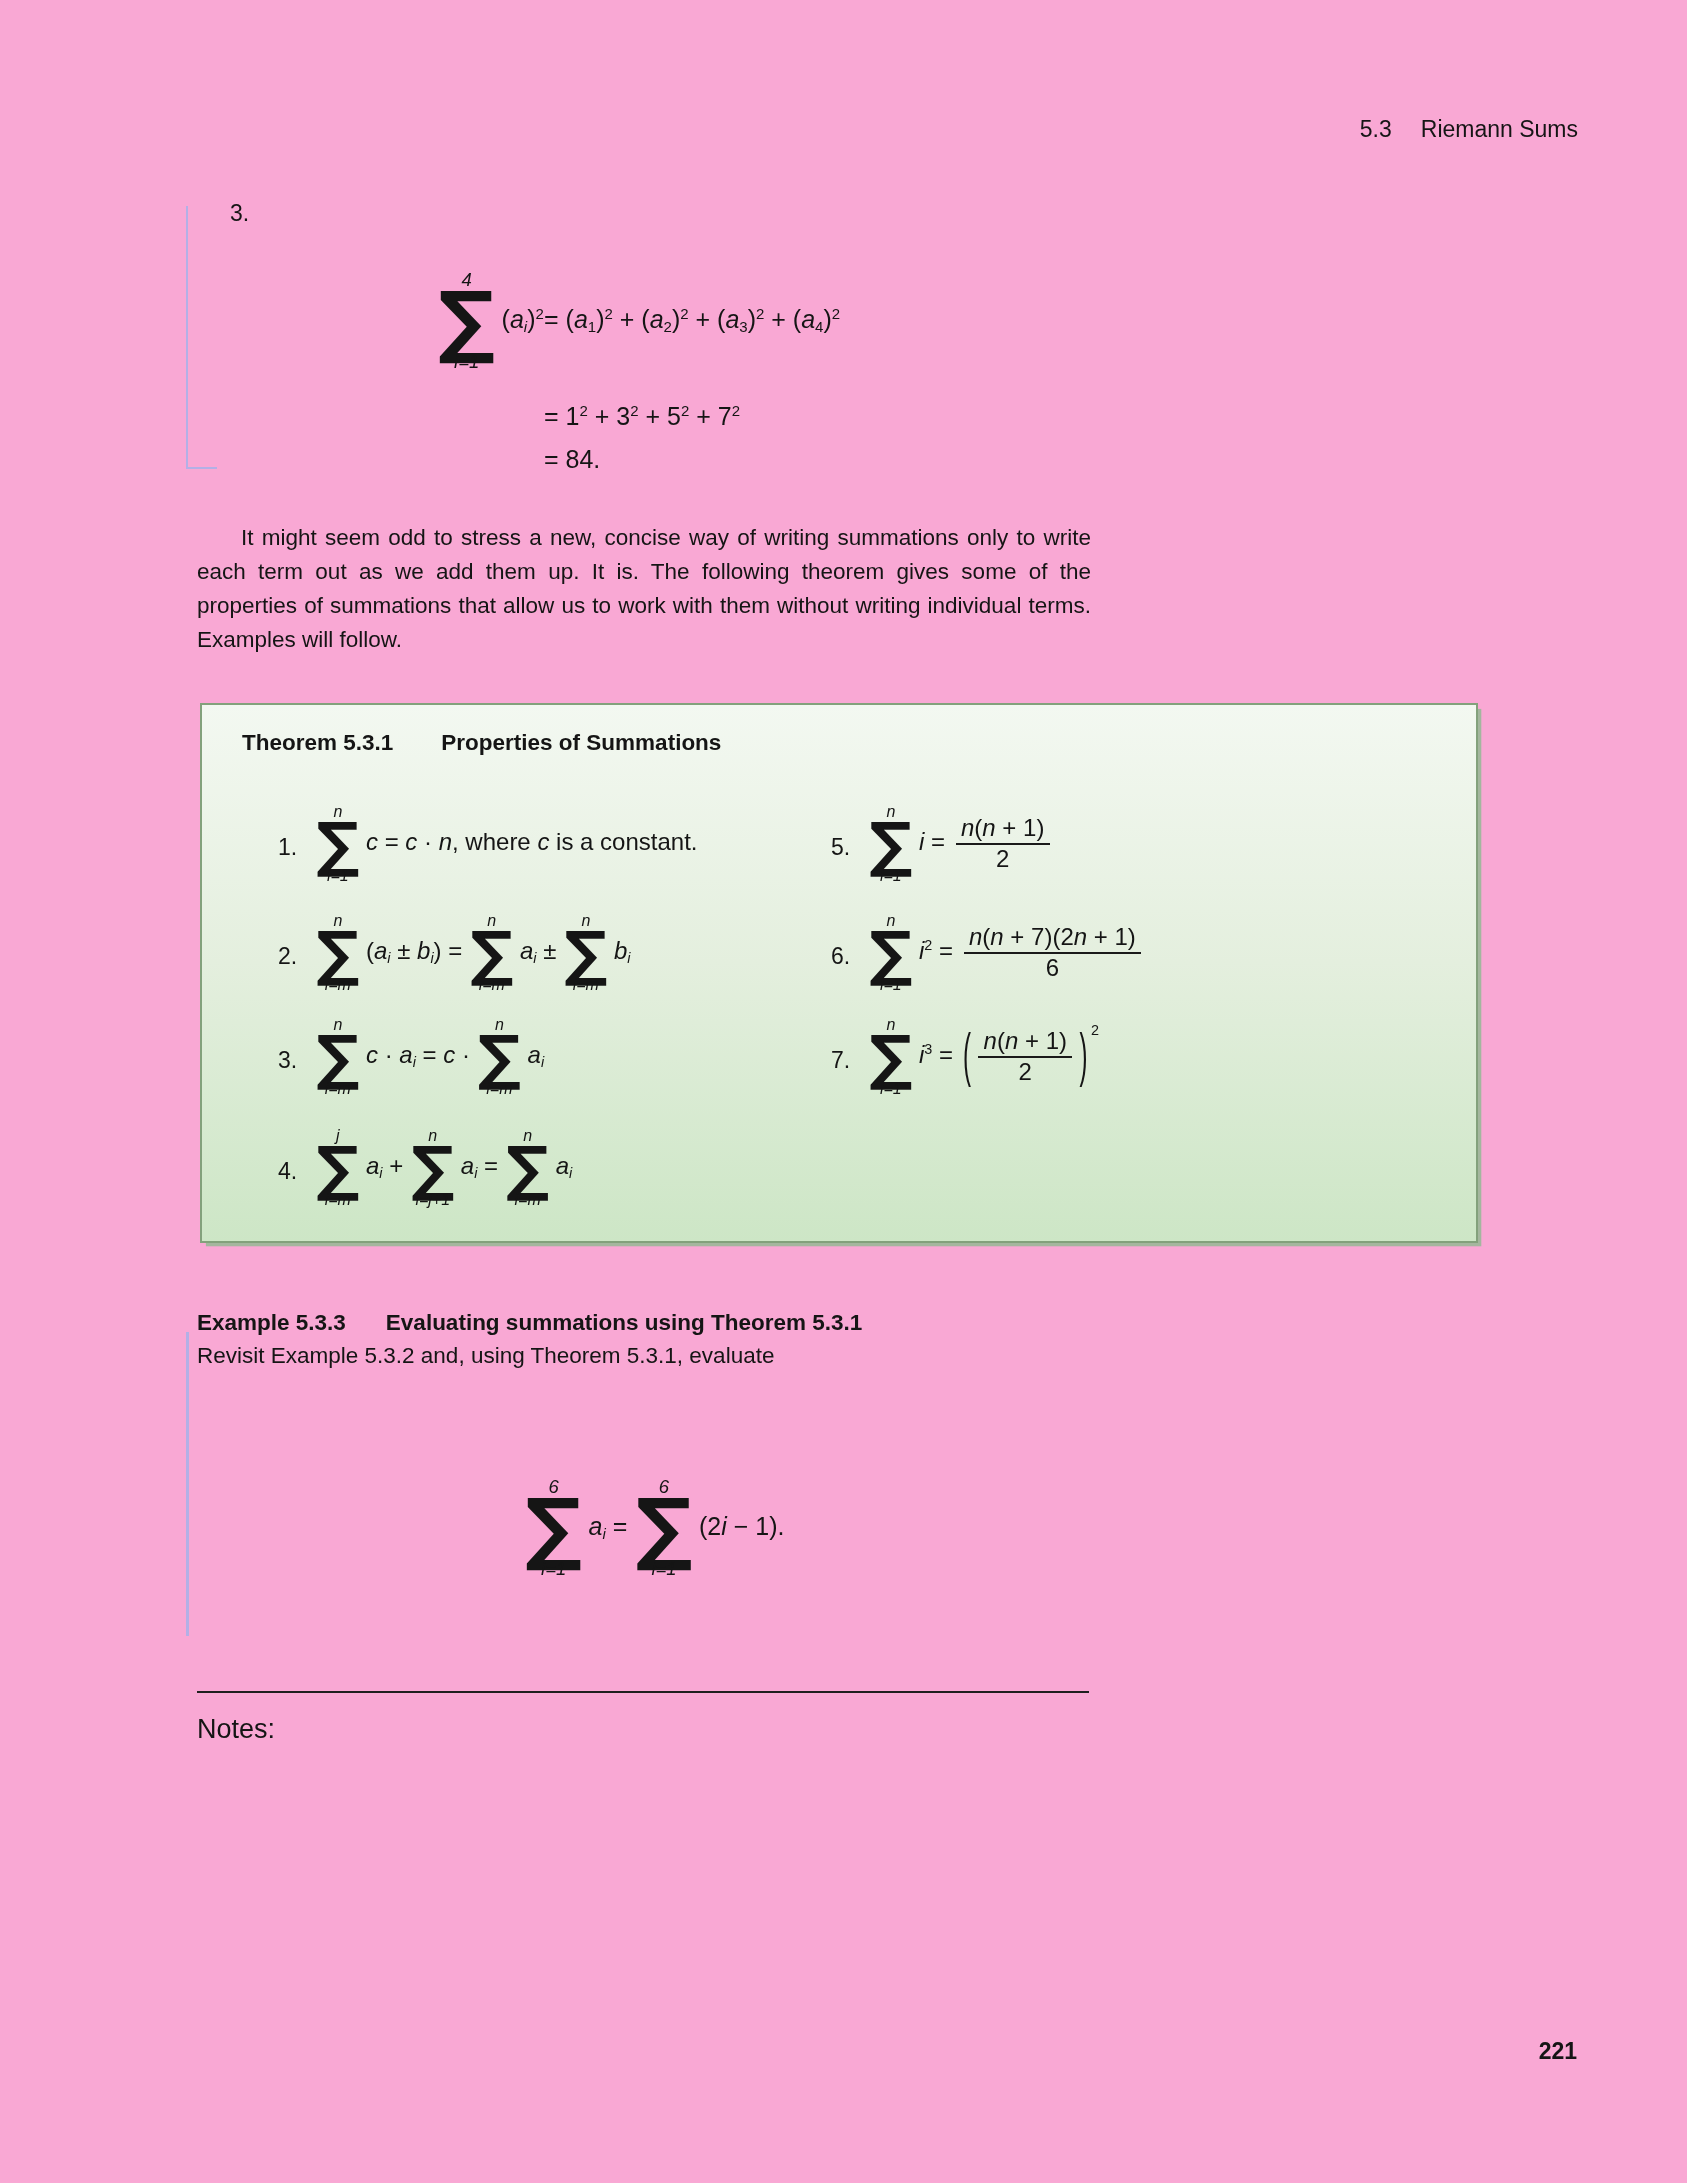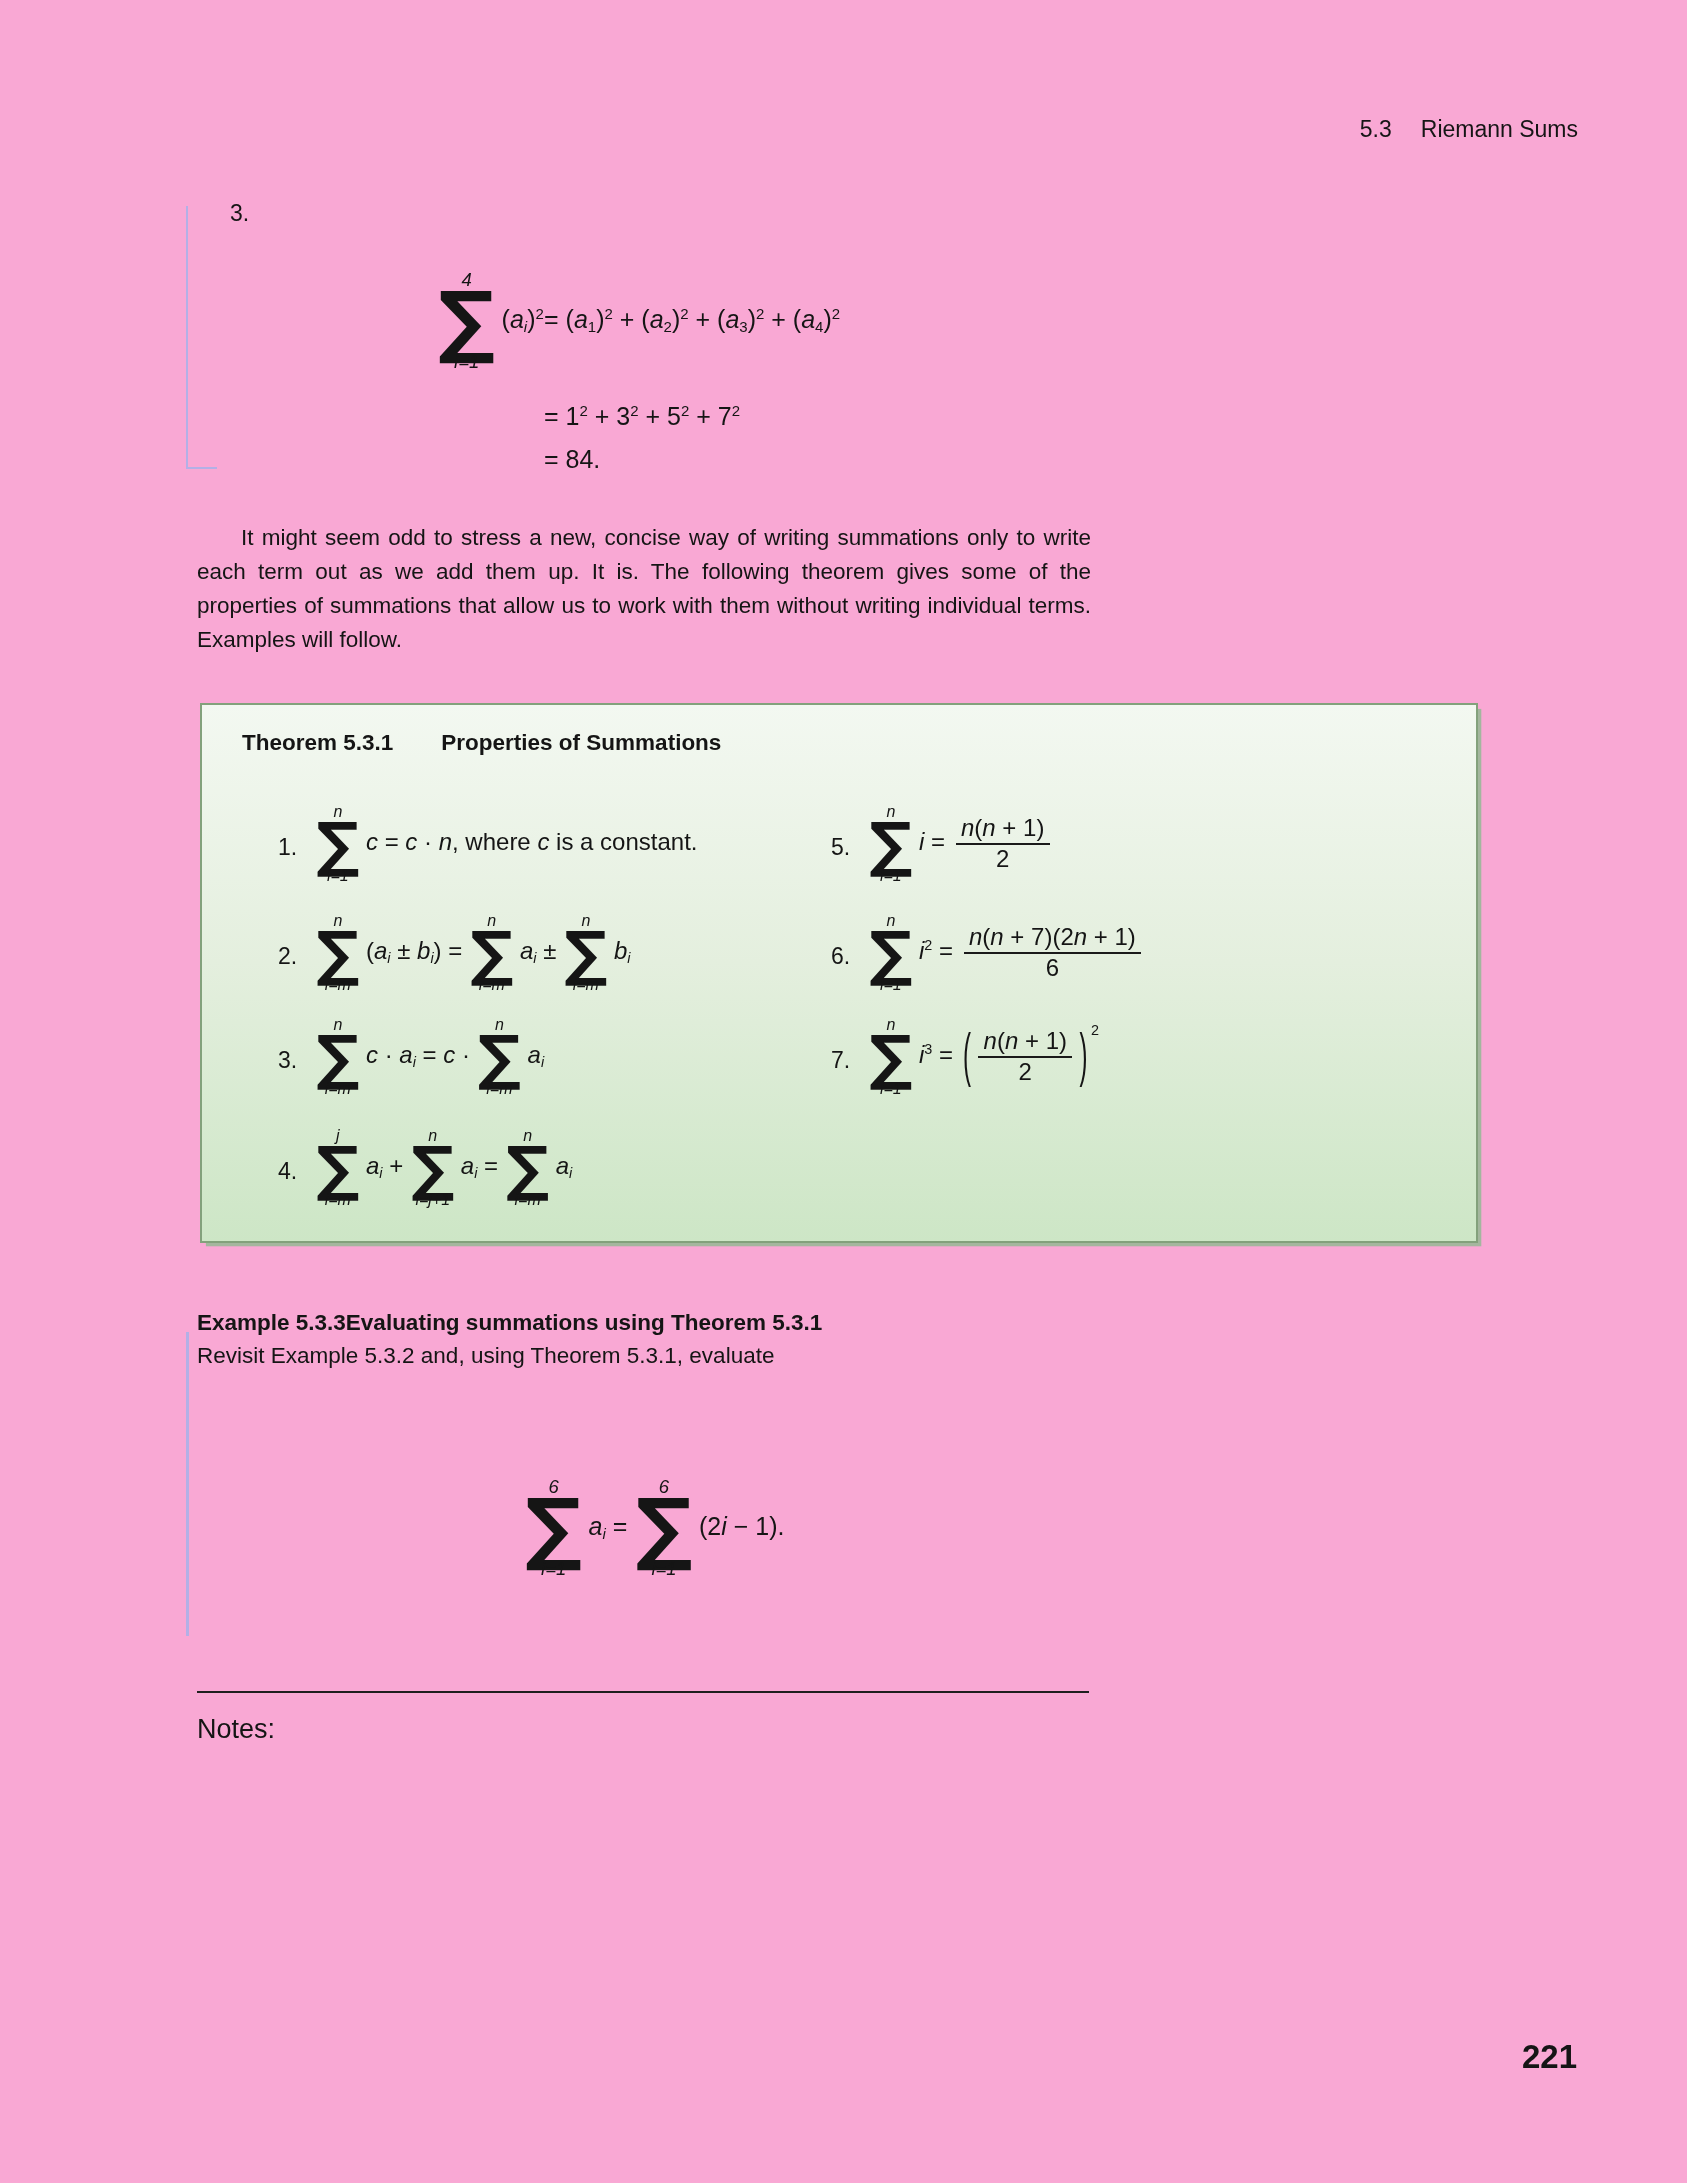--- a/index.html
+++ b/index.html
@@ -3,21 +3,21 @@
 <meta charset="utf-8">
 <style>
   html,body { margin:0; padding:0; background:#ffffff; }
   .page {
     position:relative; width:1687px; height:2183px; background:#f9a8d4;
     font-family:"Liberation Sans", sans-serif; color:#151515; overflow:hidden;
   }
   
   .section-header { position:absolute; top:116px; right:109px; font-size:23px; white-space:nowrap; }
   .section-header .num { margin-right:29px; }
-  .page-number { position:absolute; top:2038px; right:110px; font-size:33px; font-weight:bold; }
+  .page-number { position:absolute; top:2038px; right:110px; font-size:23px; font-weight:bold; }
 
   
   .accent-l {
     position:absolute; left:186px; top:206px; width:29px; height:261px;
     border-left:2.6px solid #b3b0e6; border-bottom:2.6px solid #b3b0e6;
   }
   .accent-bar2 { position:absolute; left:186px; top:1332px; width:2.6px; height:304px; background:#b3b0e6; }
 
   
   .item3-label { position:absolute; left:230px; top:200px; font-size:23px; }
@@ -71,21 +71,21 @@
   #thm1 { left:76px; top:98px; }
   #thm2 { left:76px; top:207px; }
   #thm3 { left:76px; top:311px; }
   #thm4 { left:76px; top:422px; }
   #thm5 { left:629px; top:98px; }
   #thm6 { left:629px; top:207px; }
   #thm7 { left:629px; top:311px; }
 
   
   .example-title { position:absolute; left:197px; top:1310px; font-size:22.5px; font-weight:bold; white-space:nowrap; }
-  .example-title .ex-name { }
+  .example-title .ex-name { margin-left:40px; }
   .example-body { position:absolute; left:197px; top:1343px; font-size:22.5px; }
   #math-example { left:524px; top:1477px; }
 
   
   .divider { position:absolute; left:197px; top:1691px; width:892px; height:2px; background:#1f1f1f; }
   .notes-label { position:absolute; left:197px; top:1714px; font-size:27px; }
 </style>
 </head>
 <body>
 

